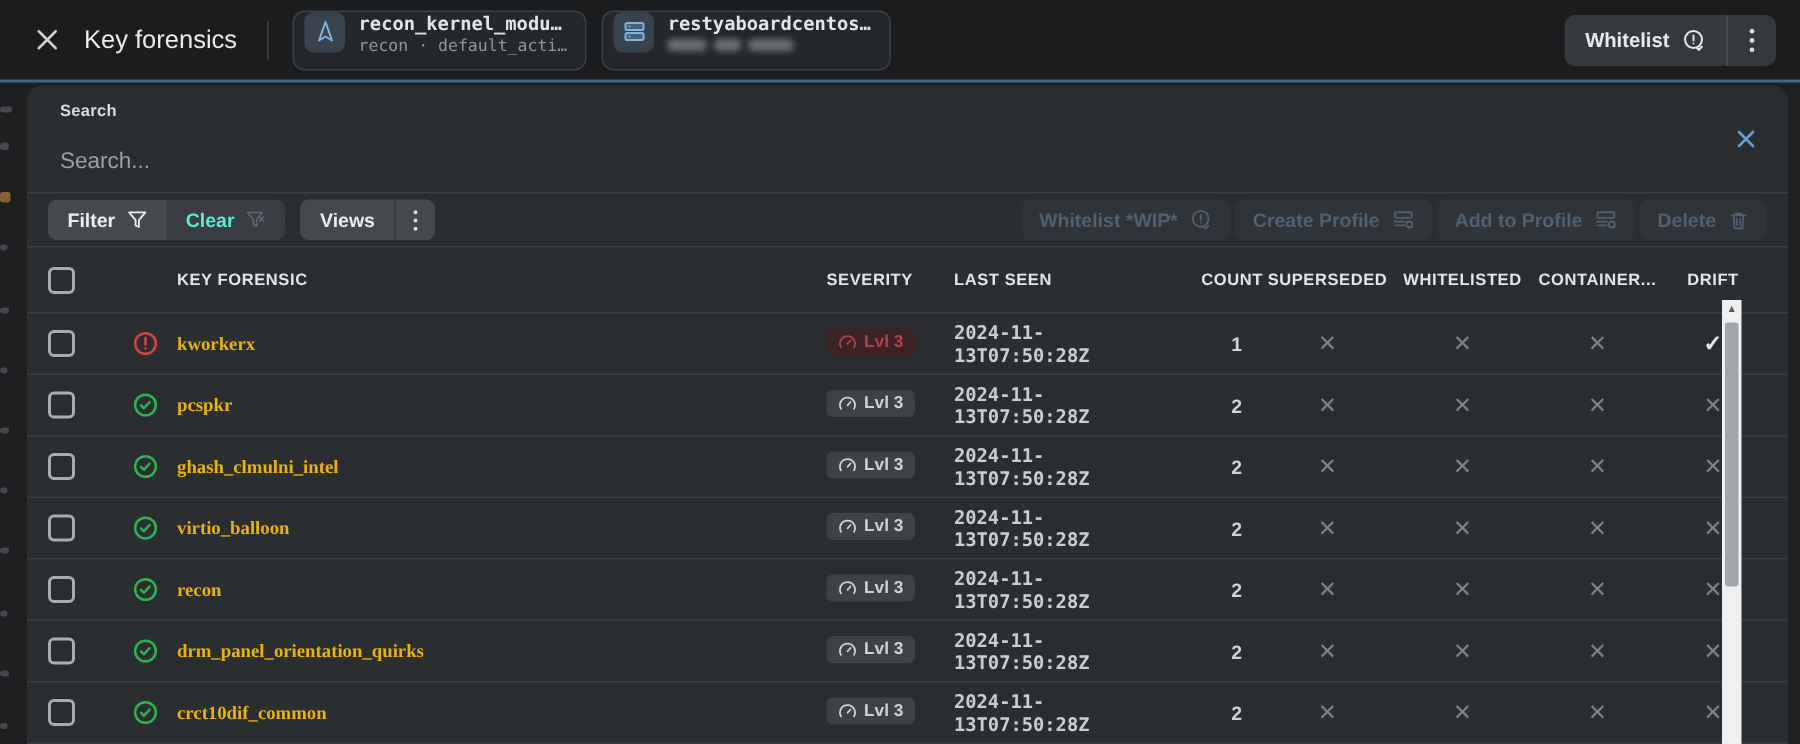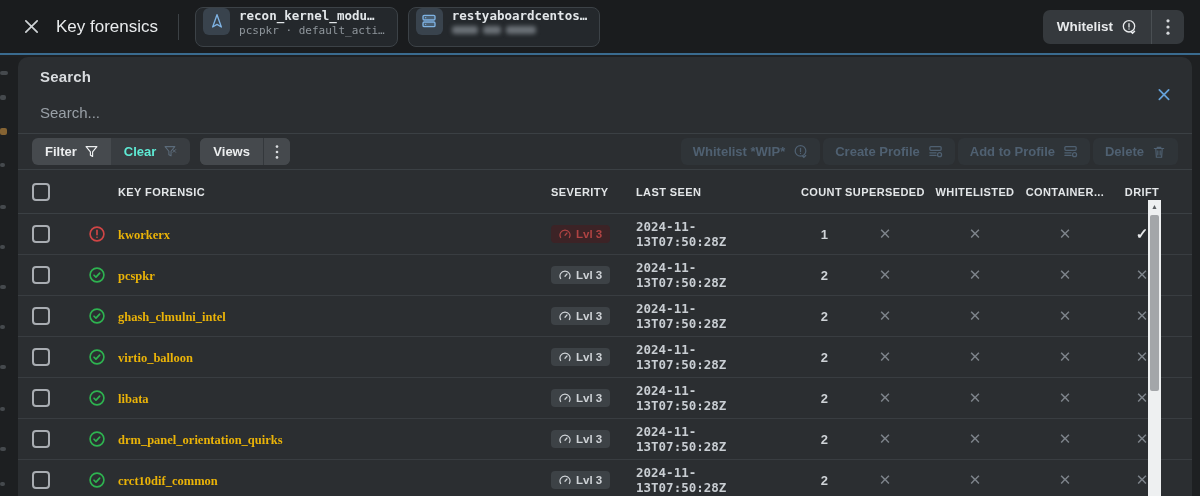--- a/index.html
+++ b/index.html
@@ -33,21 +33,21 @@
   
   .bg-strip { position:absolute; top:57px; left:0; width:18px; bottom:0; background:#1d1f21; }
   .frag { position:absolute; left:0; border-radius:2px; background:#53585c; opacity:.75; }
   .frag.orange { background:#a87b3a; }
 
   
   .panel { position:absolute; top:57px; left:18px; right:8px; bottom:0;
     background:#2b2e31; border-radius:10px 10px 0 0; overflow:hidden; }
 
   .search-section { position:relative; padding:11px 22px 12px; border-bottom:1px solid #3b4044; }
-  .search-label { font-size:15px; font-weight:700; color:#d9dcdf; letter-spacing:.2px; }
+  .search-label { font-size:11px; font-weight:700; color:#d9dcdf; letter-spacing:.2px; }
   .search-input { display:block; width:90%; margin-top:19px; background:transparent; border:none; outline:none;
     font-size:15px; color:#d0d4d8; font-family:"Liberation Sans",sans-serif; }
   .search-input::placeholder { color:#99a0a7; }
   .clear-search { position:absolute; right:20px; top:50%; transform:translateY(-44%);
     background:none; border:none; cursor:pointer; }
 
   .toolbar { display:flex; align-items:center; padding:0 14px; height:36px; border-bottom:1px solid #3b4044; gap:10px; }
   .seg-group { display:flex; align-items:stretch; height:27px; border-radius:6px; overflow:hidden; }
   .seg { display:flex; align-items:center; gap:8px; padding:0 13px; border:none; cursor:pointer;
     font-size:13px; font-weight:700; font-family:"Liberation Sans",sans-serif; }
@@ -108,21 +108,21 @@
   <div class="title-divider"></div>
 
   <div class="chip">
     <div class="chip-icon-tile">
       <svg width="16" height="16" viewBox="0 0 24 24" fill="none" stroke="#7fb3e3" stroke-width="2" stroke-linejoin="round">
           <polygon points="12 2.5 18.5 21 12 17 5.5 21 12 2.5"></polygon>
         </svg>
     </div>
     <div class="chip-text">
       <span class="chip-title">recon_kernel_modu…</span>
-      <span class="chip-sub">pcspkr · default_acti…</span>
+      <span class="chip-sub">recon · default_acti…</span>
     </div>
   </div>
 
   <div class="chip">
     <div class="chip-icon-tile">
       <svg width="16" height="16" viewBox="0 0 24 24" fill="rgba(127,179,227,.25)" stroke="#7fb3e3" stroke-width="2" stroke-linecap="round">
           <rect x="3" y="3.5" width="18" height="7" rx="1.8"></rect>
           <rect x="3" y="13.5" width="18" height="7" rx="1.8"></rect>
           <line x1="7" y1="7" x2="7" y2="7"></line>
           <line x1="7" y1="17" x2="7" y2="17"></line>
@@ -391,21 +391,21 @@
     <div>
           <div class="checkbox"></div>
         </div>
     <div class="status-icon ok">
 
       <svg class="ok-svg" width="18" height="18" viewBox="0 0 24 24" fill="none" stroke="#2eb350" stroke-width="2.2" stroke-linecap="round" stroke-linejoin="round">
             <circle cx="12" cy="12" r="9.2"></circle>
             <path d="M8 12.3l2.6 2.6 5-5.4"></path>
           </svg>
     </div>
-    <div><a class="row-name">libata</a></div>
+    <div><a class="row-name">recon</a></div>
     <div>
       <span class="sev-badge normal">
         <svg width="12" height="12" viewBox="0 0 24 24" fill="none" stroke="currentColor" stroke-width="2.4" stroke-linecap="round">
               <path d="M12 14.5 L16 10"></path>
               <path d="M3.3 19a10 10 0 1 1 17.4 0"></path>
             </svg>
         <span>Lvl 3</span>
       </span>
     </div>
     <div class="last-seen">2024-11-13T07:50:28Z</div>

